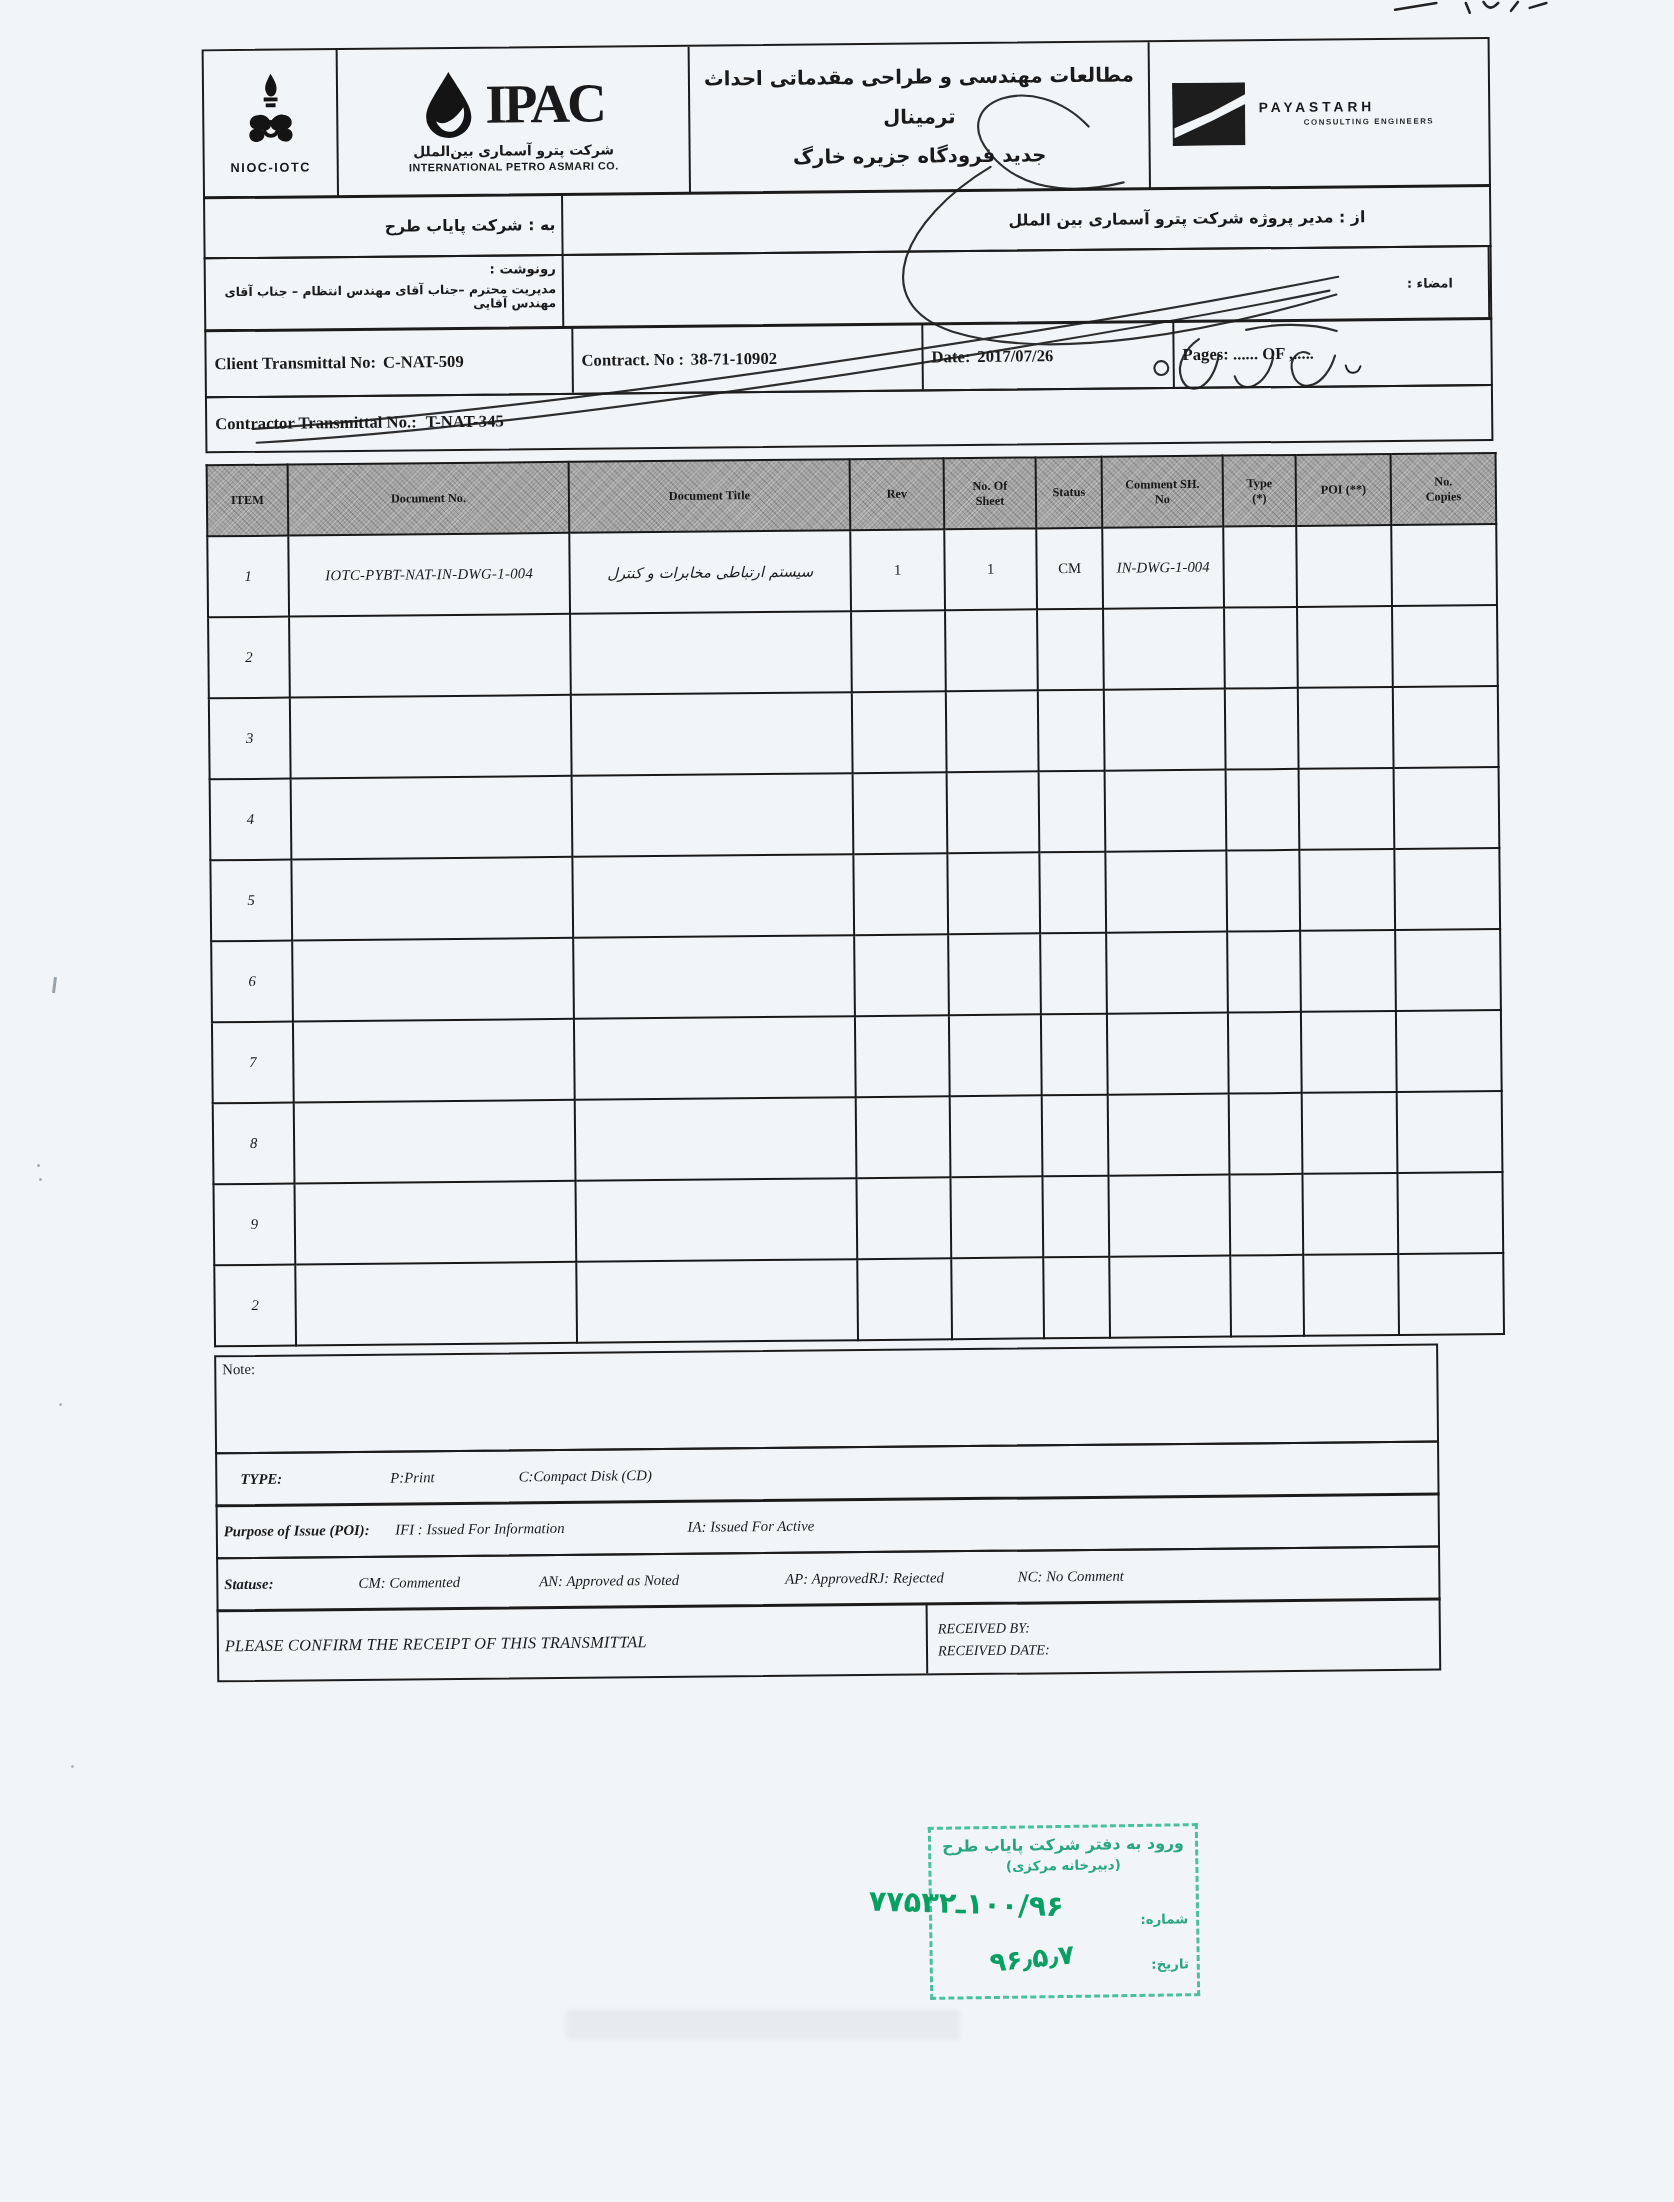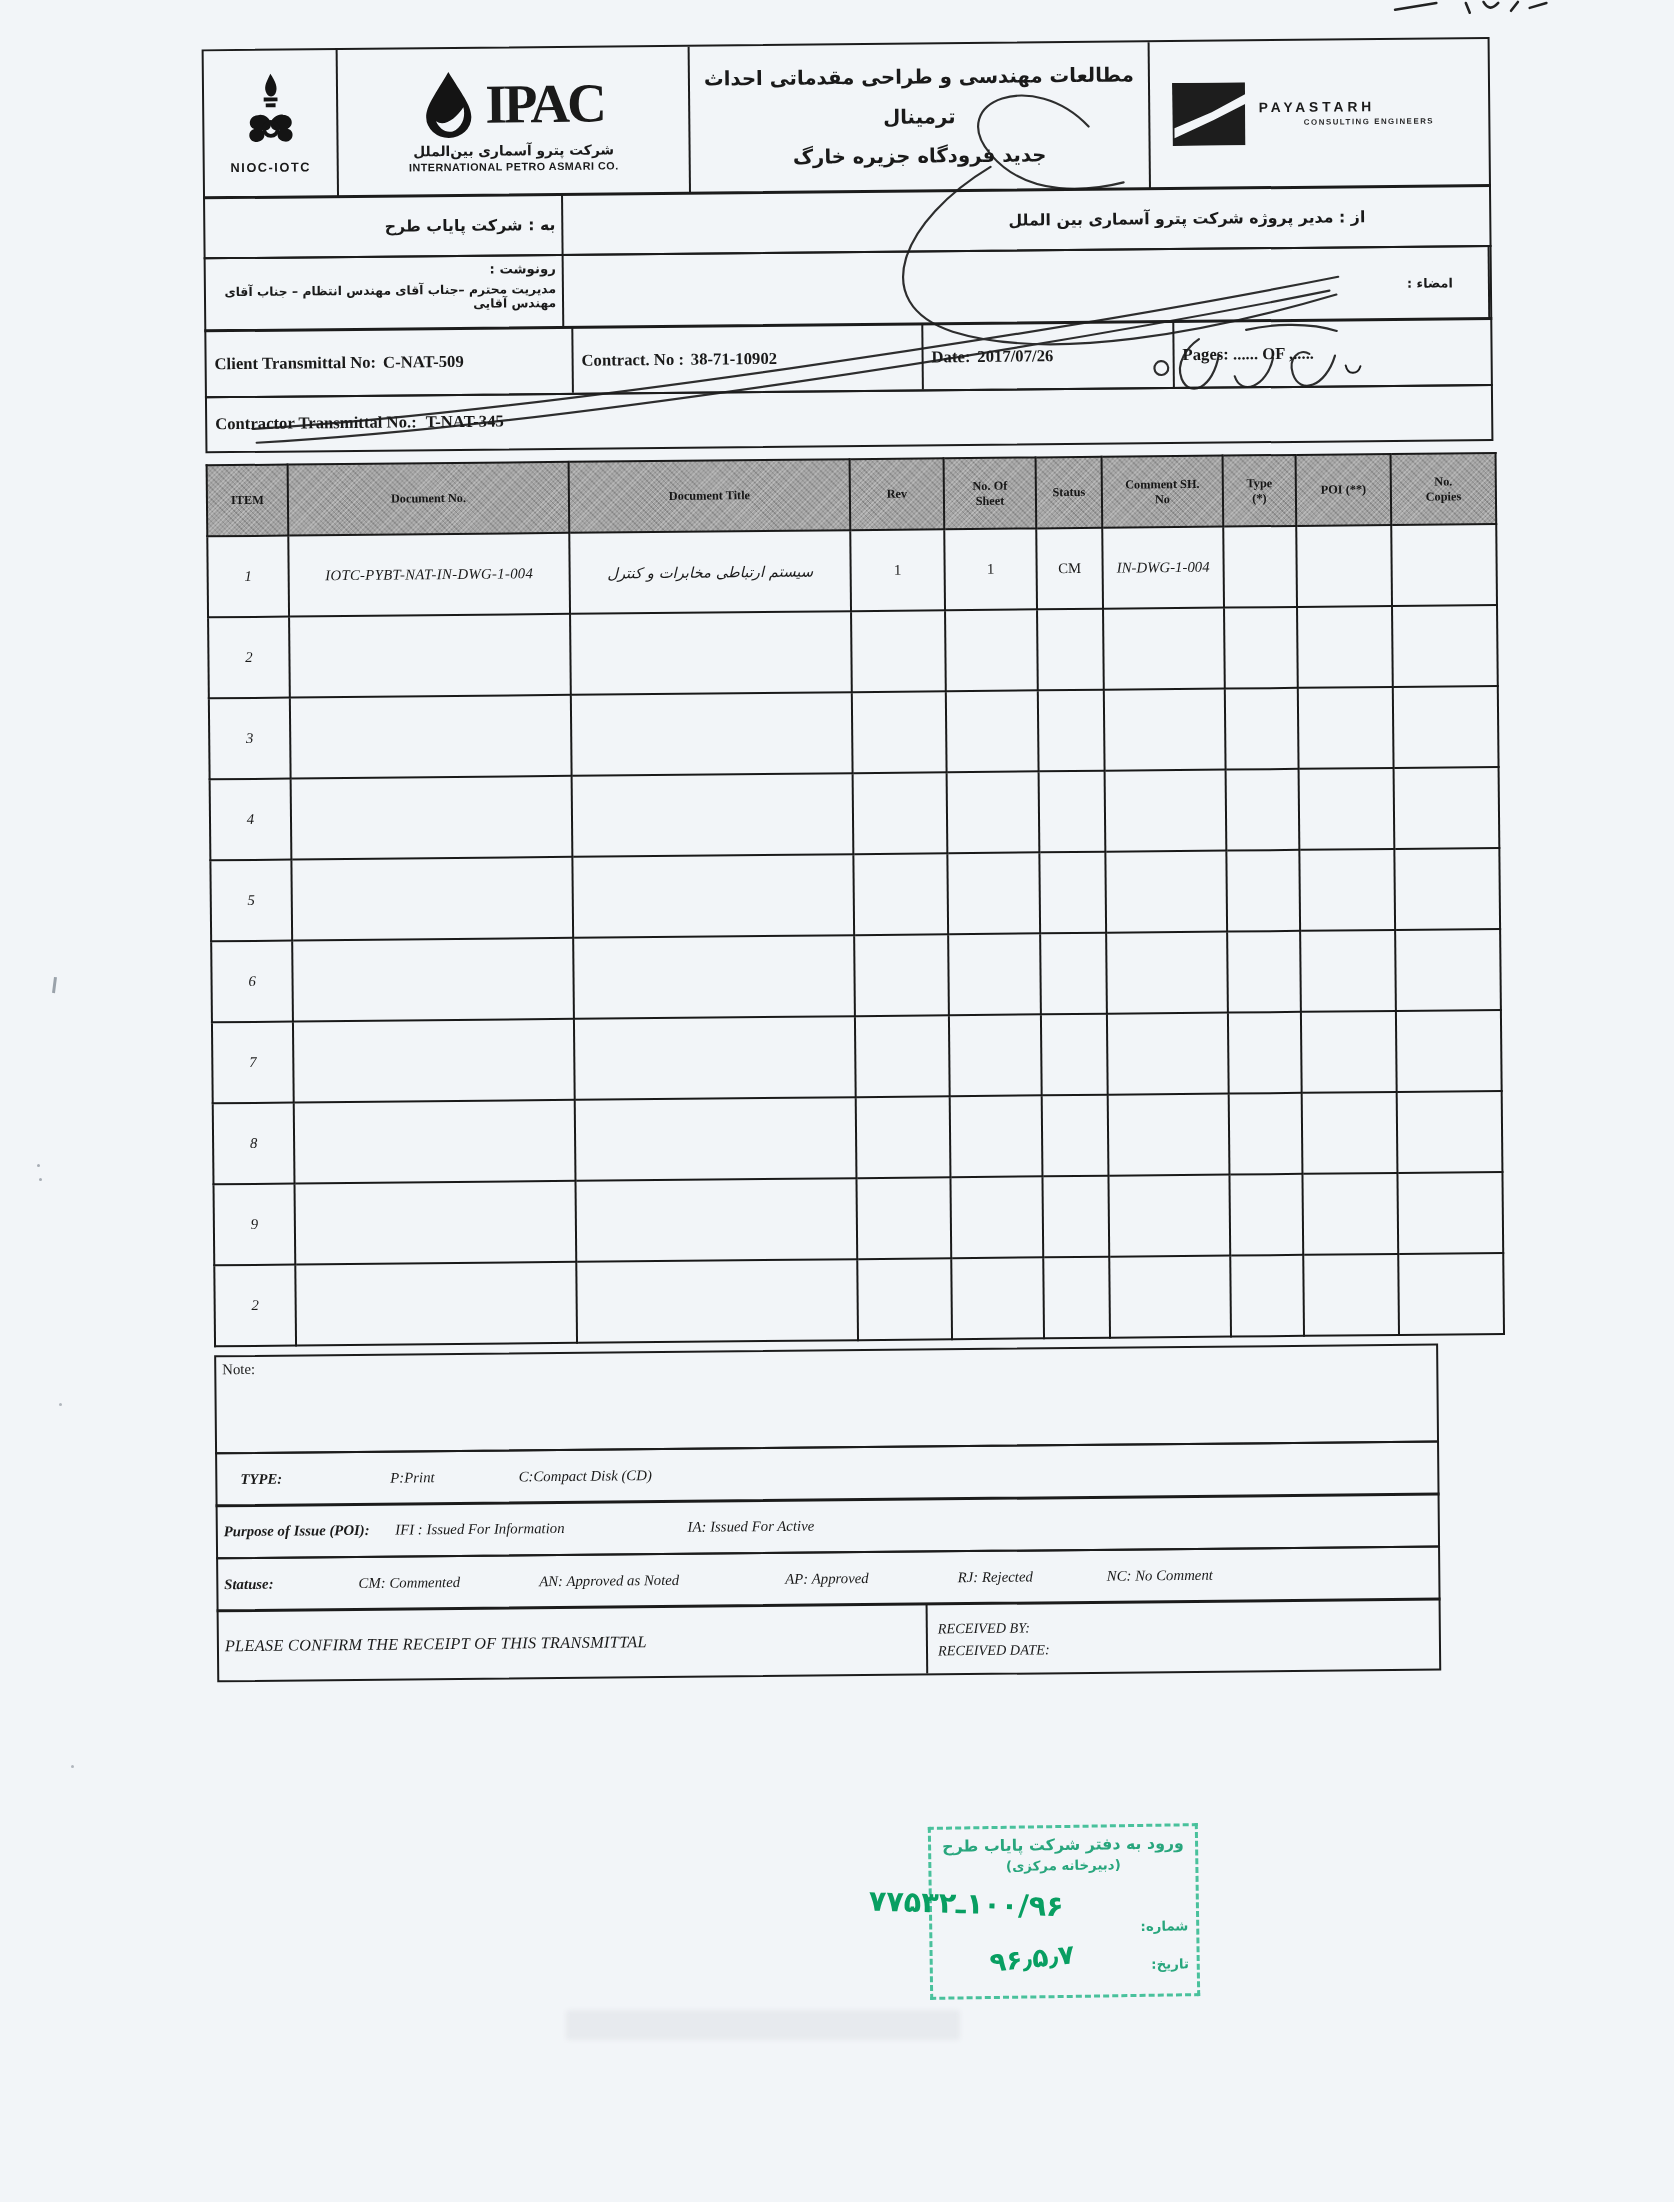--- a/index.html
+++ b/index.html
@@ -83,21 +83,21 @@
   
   .sig-svg{position:absolute;left:0;top:0;pointer-events:none;z-index:5;}
 
   
   .stamp{position:absolute;left:929px;top:1825px;width:264px;height:167px;z-index:6;
          border:3px dashed #49c19c;transform:rotate(-0.8deg);
          font-family:"DejaVu Sans",sans-serif;color:#28a67d;direction:rtl;}
   .stamp-l1{text-align:center;font-weight:bold;font-size:15.8px;margin-top:6.9px;letter-spacing:0.5px;}
   .stamp-l2{text-align:center;font-weight:bold;font-size:13.3px;margin-top:3.9px;}
   .stamp-lbl{position:absolute;font-weight:bold;font-size:13.3px;right:7.9px;}
-  .stamp-lbl.num{top:92px;text-align:center;}
+  .stamp-lbl.num{top:85px;text-align:center;}
   .stamp-lbl.date{top:130px;}
   .stamp-hw{position:absolute;font-weight:bold;color:#089f62;white-space:nowrap;direction:rtl;}
   .hw-num{left:-63px;top:57px;font-size:28.6px;transform:rotate(2.5deg);letter-spacing:2px;}
   .hw-date{left:57px;top:114px;font-size:26.6px;transform:rotate(-5deg);letter-spacing:2px;}
 
   
   .corner-svg{position:absolute;left:1391px;top:0;}
   .art{position:absolute;background:#9aa2aa;}
   .a1{left:53px;top:977px;width:2.5px;height:15.8px;transform:rotate(7deg);}
   .dot{position:absolute;border-radius:50%;background:#a7adb4;}
@@ -402,21 +402,21 @@
       <span class="sp lbl" style="margin-left:5.9px;">Purpose of  Issue (POI):</span>
       <span class="sp" style="margin-left:25.6px;">IFI : Issued For Information</span>
       <span class="sp" style="margin-left:123px;">IA: Issued For Active</span>
     </div>
 
     <div class="frow foot row-stat">
       <span class="sp lbl" style="margin-left:5.9px;">Statuse:</span>
       <span class="sp" style="margin-left:85px;">CM: Commented</span>
       <span class="sp" style="margin-left:79px;">AN: Approved as Noted</span>
       <span class="sp" style="margin-left:106px;">AP: Approved</span>
-      <span class="sp" style="margin-left:89px;">RJ: Rejected</span>
+      <span class="sp" style="">RJ: Rejected</span>
       <span class="sp" style="margin-left:74px;">NC: No Comment</span>
     </div>
 
     <div class="frow foot row-confirm">
       <div class="fcell br cc-left">PLEASE CONFIRM THE RECEIPT OF THIS TRANSMITTAL</div>
       <div class="fcell cc-right">
         <div>RECEIVED BY:</div>
         <div>RECEIVED DATE:</div>
       </div>
     </div>

